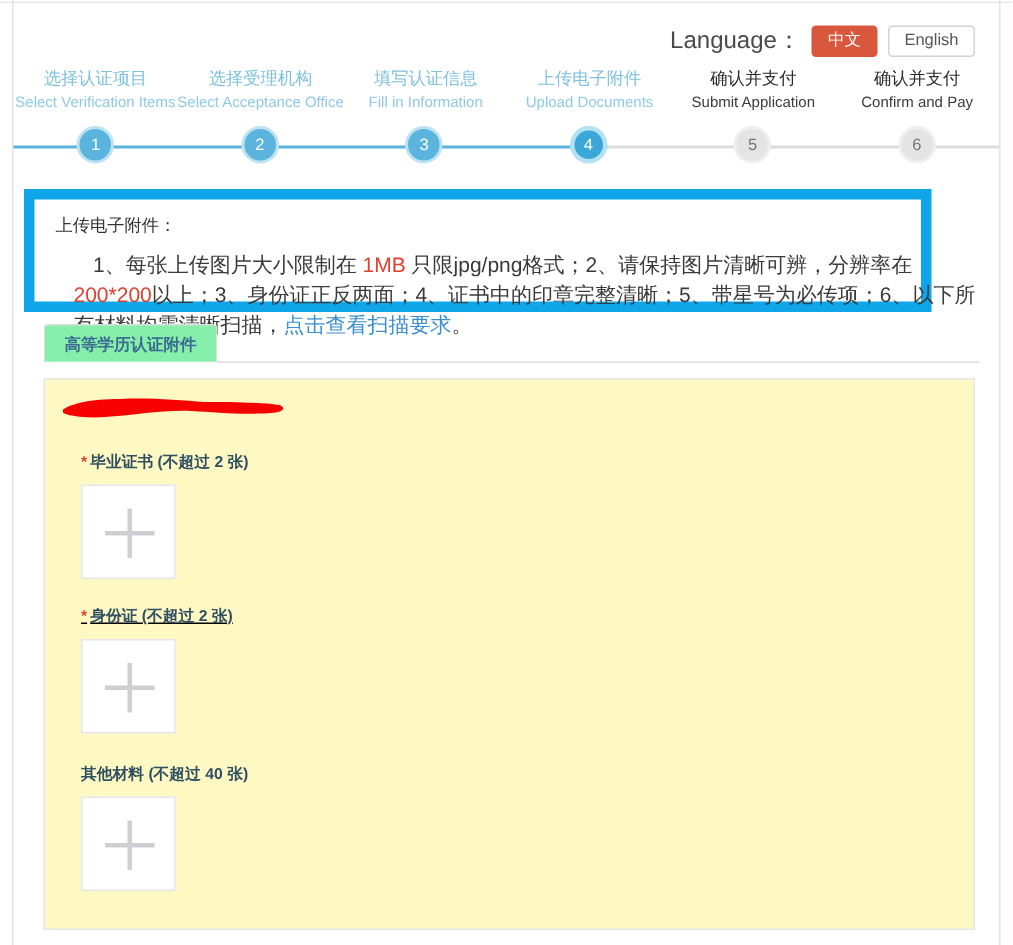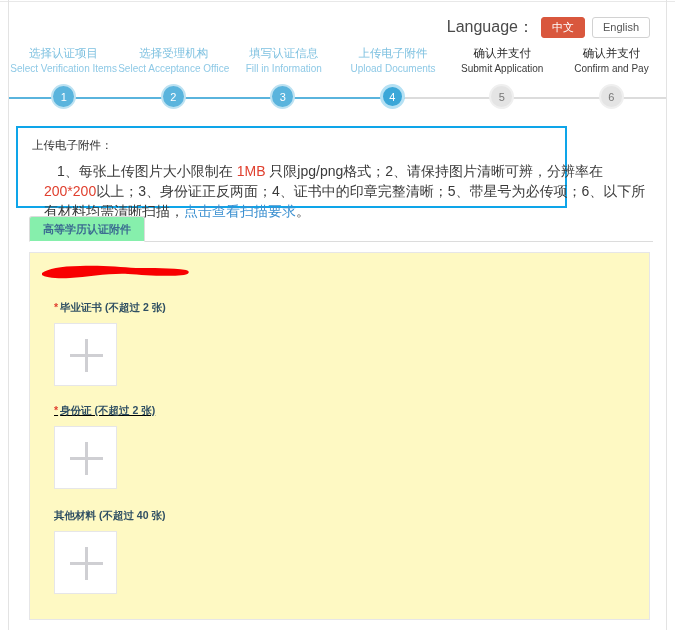--- a/index.html
+++ b/index.html
@@ -112,22 +112,22 @@
   }
   .circ.current {
     background: #3ba7d8; color: #fff; border: 3px solid #b5e1f4;
   }
   .circ.todo {
     background: #e4e4e4; color: #777; border: 2px solid #efefef;
   }
 
   
   .notice {
-    position: absolute; left: 16px; top: 126px; width: 551px; height: 82px;
-    border: 2px solid #0ea5e9;
+    position: absolute; left: 16px; top: 126px; width: 605px; height: 82px;
+    border: 7px solid #0ea5e9;
     background: #fff;
   }
   .notice-title {
     position: absolute; left: 14px; top: 10px;
     font-size: 11.5px; color: #333;
   }
   .notice-body {
     position: absolute; left: 26px; top: 33px; width: 605px;
     font-size: 14px; color: #3a3a3a;
     line-height: 20px;

